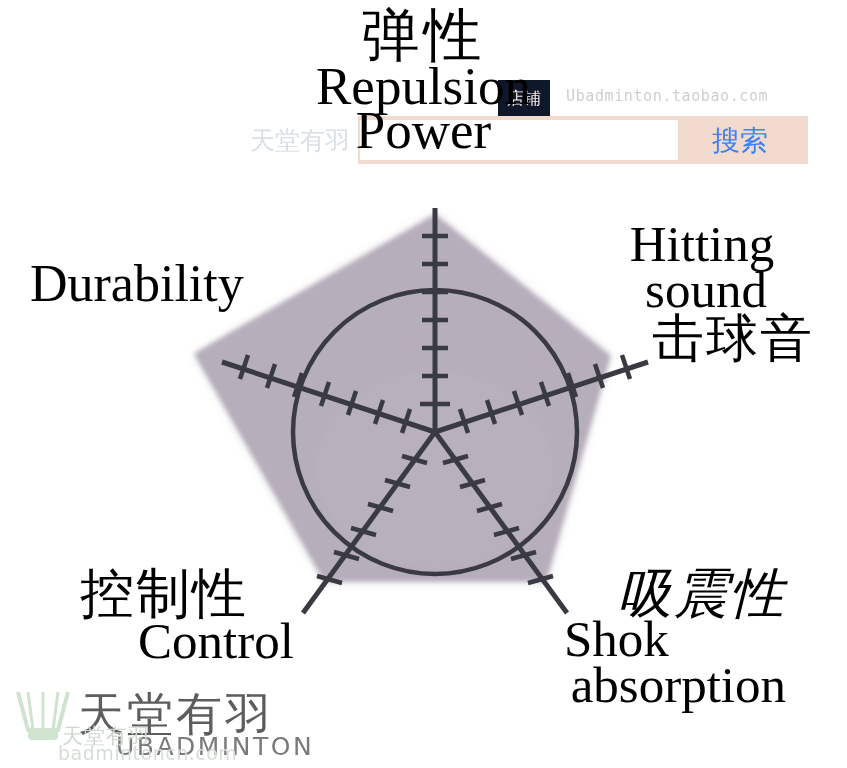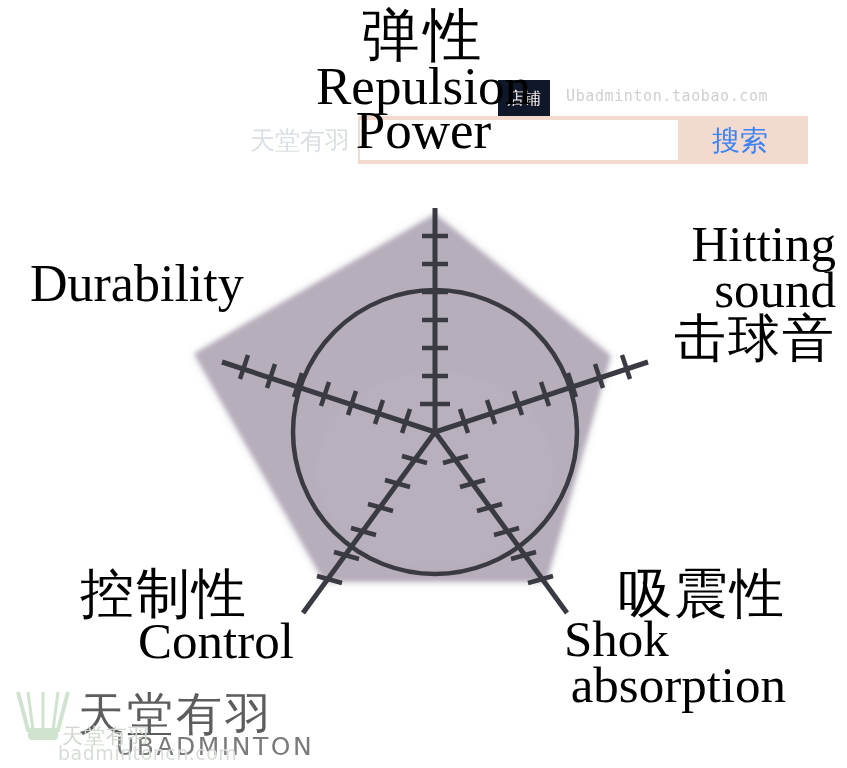--- a/index.html
+++ b/index.html
@@ -34,38 +34,38 @@
   .en{font-family:"Liberation Serif","DejaVu Serif",serif;}
   .cn{font-family:"DejaVu Sans","Liberation Sans",sans-serif;font-weight:400;}
 
   
   #lbl-top{left:0;top:6px;width:847px;text-align:center;}
   #lbl-top .cn{font-size:58px;letter-spacing:4px;display:block;}
   #lbl-top .en1{font-size:53px;display:block;margin-top:-6px;}
   #lbl-top .en2{font-size:53px;display:block;margin-top:-10px;}
 
   
-  #lbl-hs{left:612px;top:218px;text-align:right;}
+  #lbl-hs{left:590px;top:218px;text-align:center;}
   #lbl-hs .en1{font-size:51px;display:block;}
   #lbl-hs .en2{font-size:51px;display:block;margin-top:-6px;margin-left:8px;}
   #lbl-hs .cn{font-size:52px;display:block;margin-top:-4px;margin-left:62px;letter-spacing:2px;}
 
   
   #lbl-du{left:16px;top:257px;text-align:left;}
   #lbl-du .en1{font-size:52px;display:block;margin-left:14px;}
   #lbl-du .cn{font-size:54px;display:block;margin-top:-4px;letter-spacing:2px;}
 
   
   #lbl-ct{left:80px;top:566px;text-align:left;}
   #lbl-ct .cn{font-size:54px;display:block;letter-spacing:2px;}
   #lbl-ct .en1{font-size:51px;display:block;margin-top:-6px;margin-left:58px;}
 
   
   #lbl-sa{left:480px;top:566px;text-align:left;}
-  #lbl-sa .cn{font-size:54px;display:block;margin-left:138px;letter-spacing:2px;}
+  #lbl-sa .cn{font-size:54px;display:block;margin-left:138px;letter-spacing:2px;font-style:italic;}
   #lbl-sa .en1{font-size:51px;display:block;margin-top:-8px;margin-left:84px;}
   #lbl-sa .en2{font-size:51px;display:block;margin-top:-6px;text-align:right;}
 
   
   #logo{position:absolute;left:6px;top:688px;width:270px;height:78px;}
   #logo .shuttle{position:absolute;left:8px;top:2px;width:58px;height:52px;}
   #logo .cn{position:absolute;left:72px;top:-4px;font-size:46px;letter-spacing:3px;
             color:#5d5d5d;font-family:"DejaVu Sans","Liberation Sans",sans-serif;}
   #logo .en{position:absolute;left:110px;top:44px;font-size:25px;letter-spacing:2.5px;
             color:#7a7a7a;font-family:"DejaVu Sans","Liberation Sans",sans-serif;text-align:right;}

